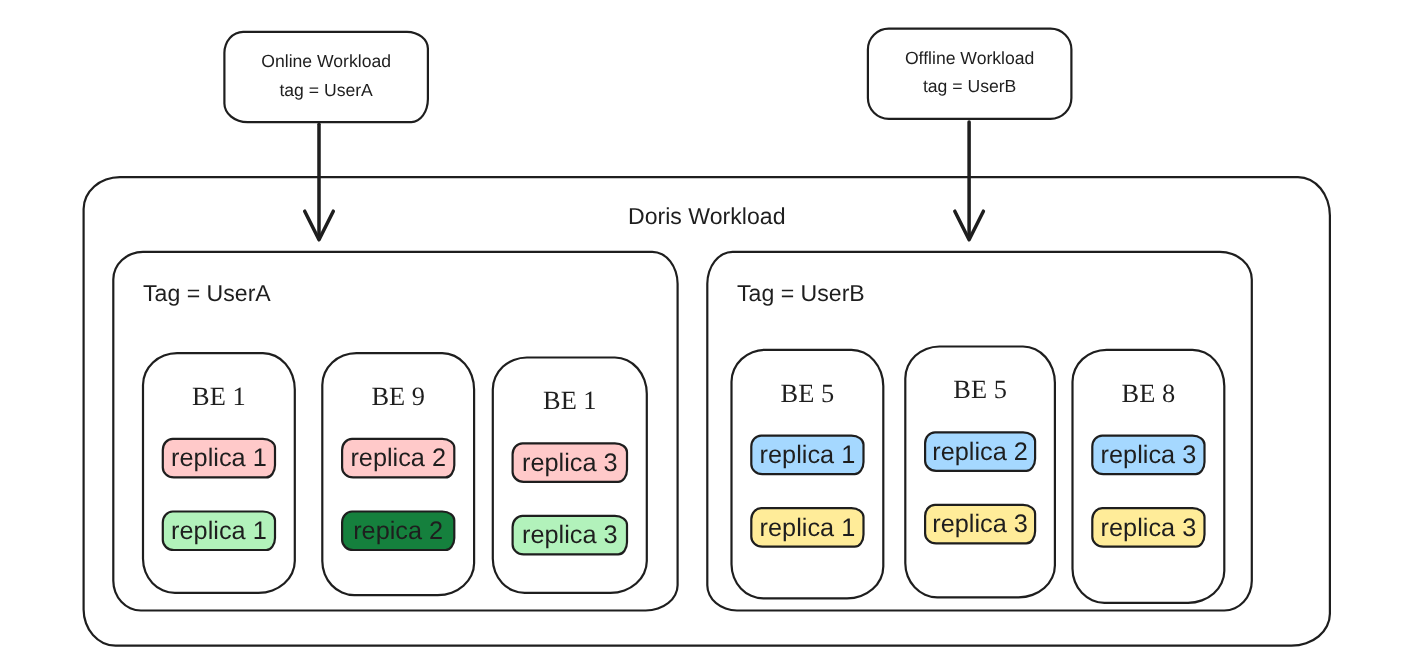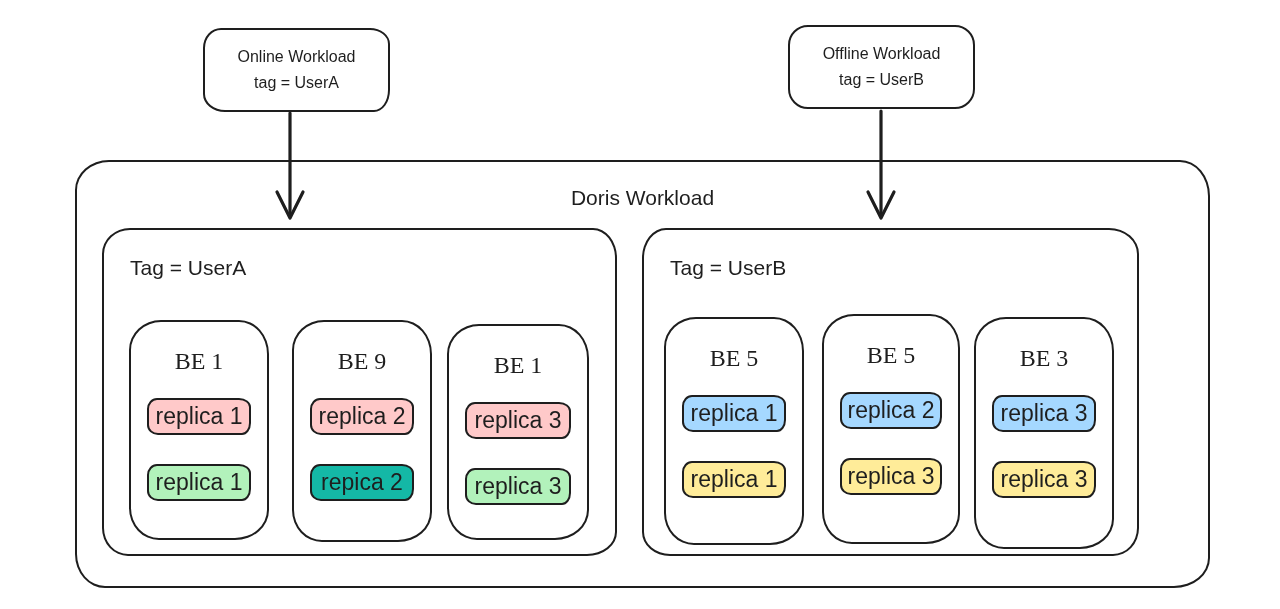--- a/index.html
+++ b/index.html
@@ -147,21 +147,21 @@
 
       <div class="be a1">
         <div class="be-title">BE 1</div>
         <div class="pill p1" style="background-color: rgb(255, 201, 201);">replica 1</div>
         <div class="pill p2" style="background-color: rgb(178, 242, 187);">replica 1</div>
       </div>
 
       <div class="be a2">
         <div class="be-title">BE 9</div>
         <div class="pill p1" style="background-color: rgb(255, 201, 201);">replica 2</div>
-        <div class="pill p2" style="background-color: #14b8a6;">repica 2</div>
+        <div class="pill p2" style="background-color: #15803d;">repica 2</div>
       </div>
 
       <div class="be a3">
         <div class="be-title">BE 1</div>
         <div class="pill p1" style="background-color: rgb(255, 201, 201);">replica 3</div>
         <div class="pill p2" style="background-color: rgb(178, 242, 187);">replica 3</div>
       </div>
     </div>
 
     <div class="group b">
@@ -173,21 +173,21 @@
         <div class="pill p2" style="background-color: rgb(255, 236, 153);">replica 1</div>
       </div>
 
       <div class="be b2">
         <div class="be-title">BE 5</div>
         <div class="pill p1" style="background-color: rgb(165, 216, 255);">replica 2</div>
         <div class="pill p2" style="background-color: rgb(255, 236, 153);">replica 3</div>
       </div>
 
       <div class="be b3">
-        <div class="be-title">BE 3</div>
+        <div class="be-title">BE 8</div>
         <div class="pill p1" style="background-color: rgb(165, 216, 255);">replica 3</div>
         <div class="pill p2" style="background-color: rgb(255, 236, 153);">replica 3</div>
       </div>
     </div>
   </div>
 
   <svg class="arrows" viewBox="0 0 1280 609">
     <g stroke="#1e1e1e" stroke-width="3.2" fill="none" stroke-linecap="round" stroke-linejoin="round">
       <path d="M290 113 L290 215"></path>
       <path d="M277 192 L290 218 L303 192"></path>

